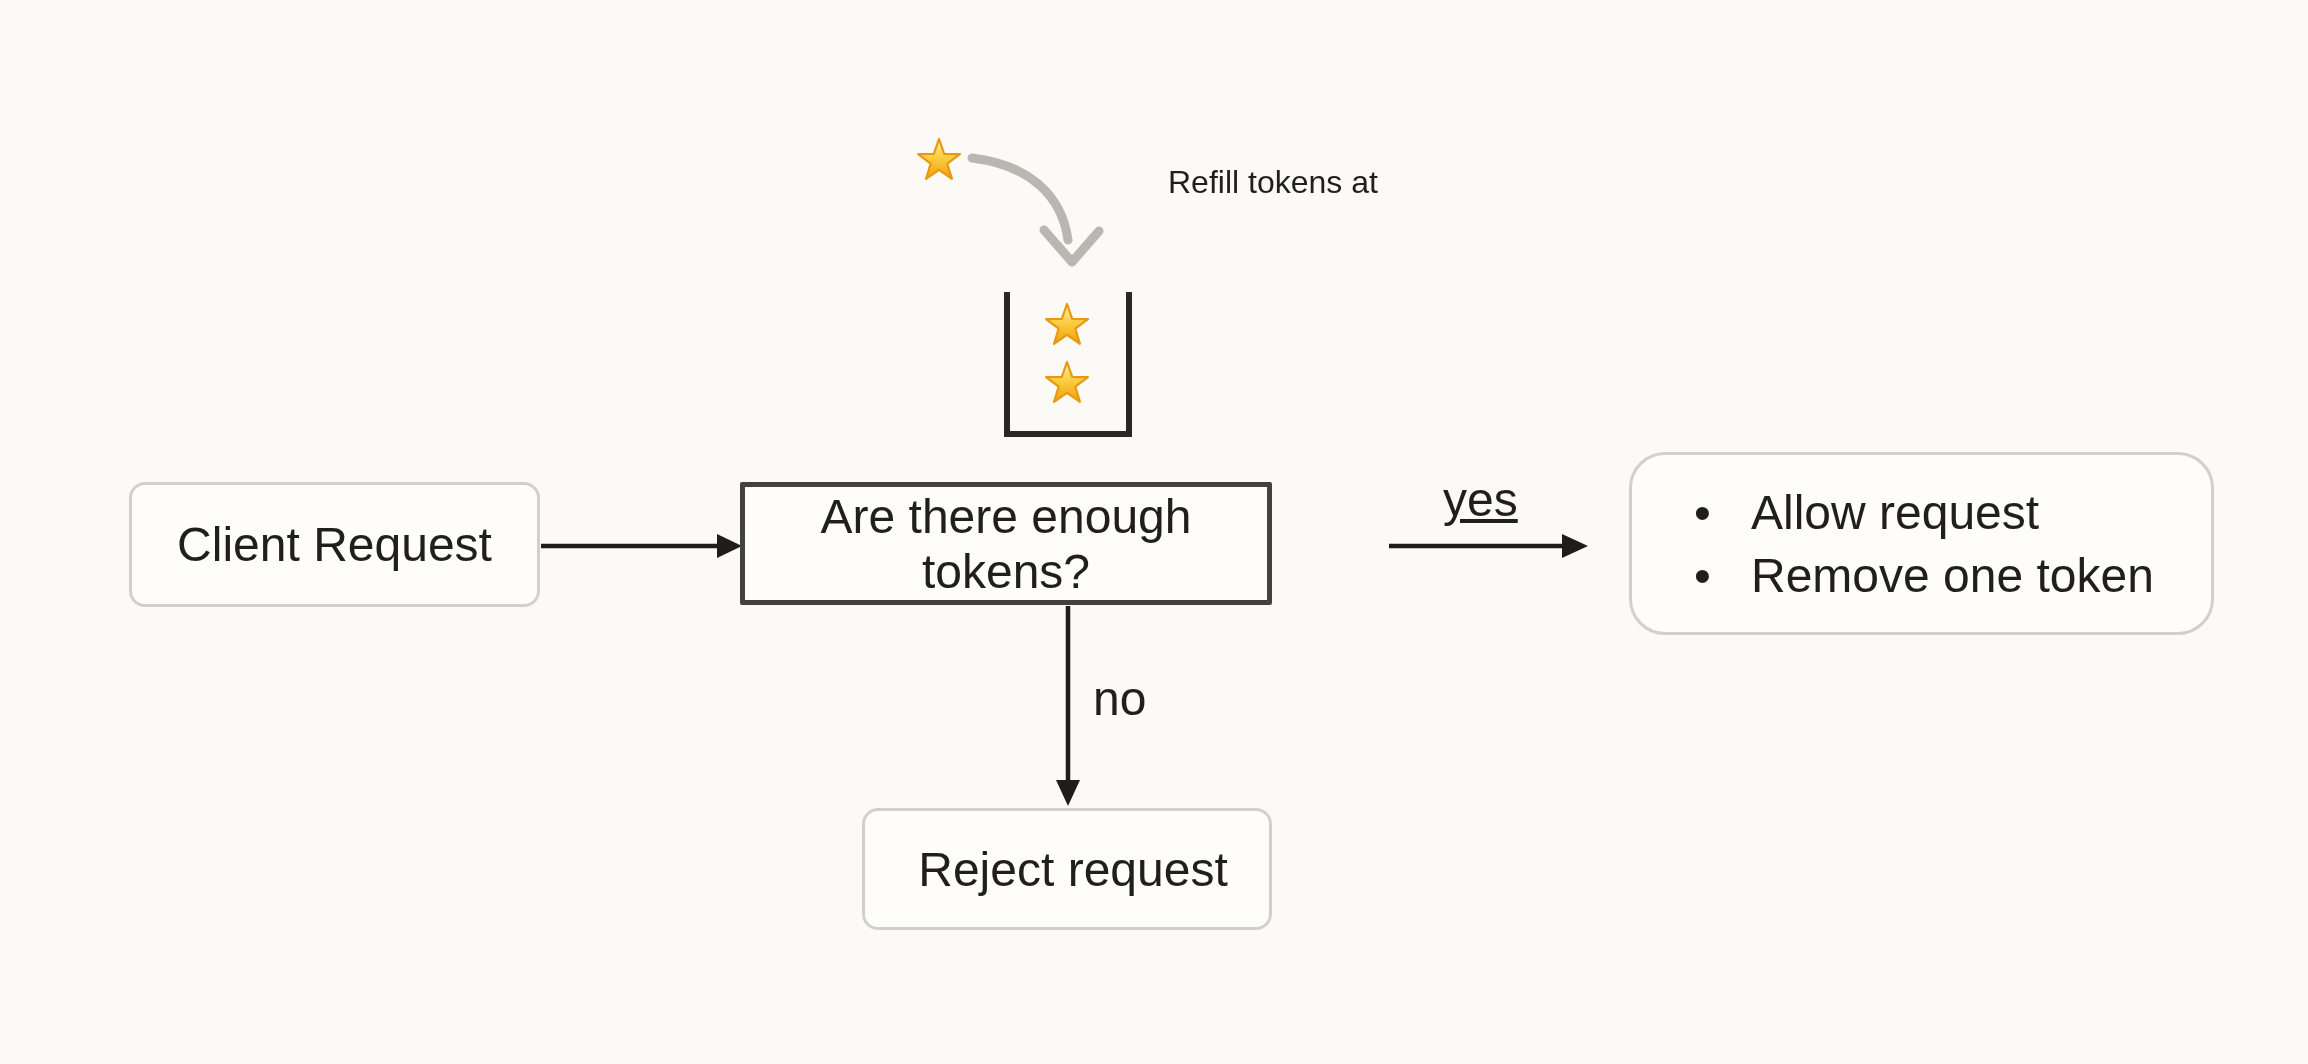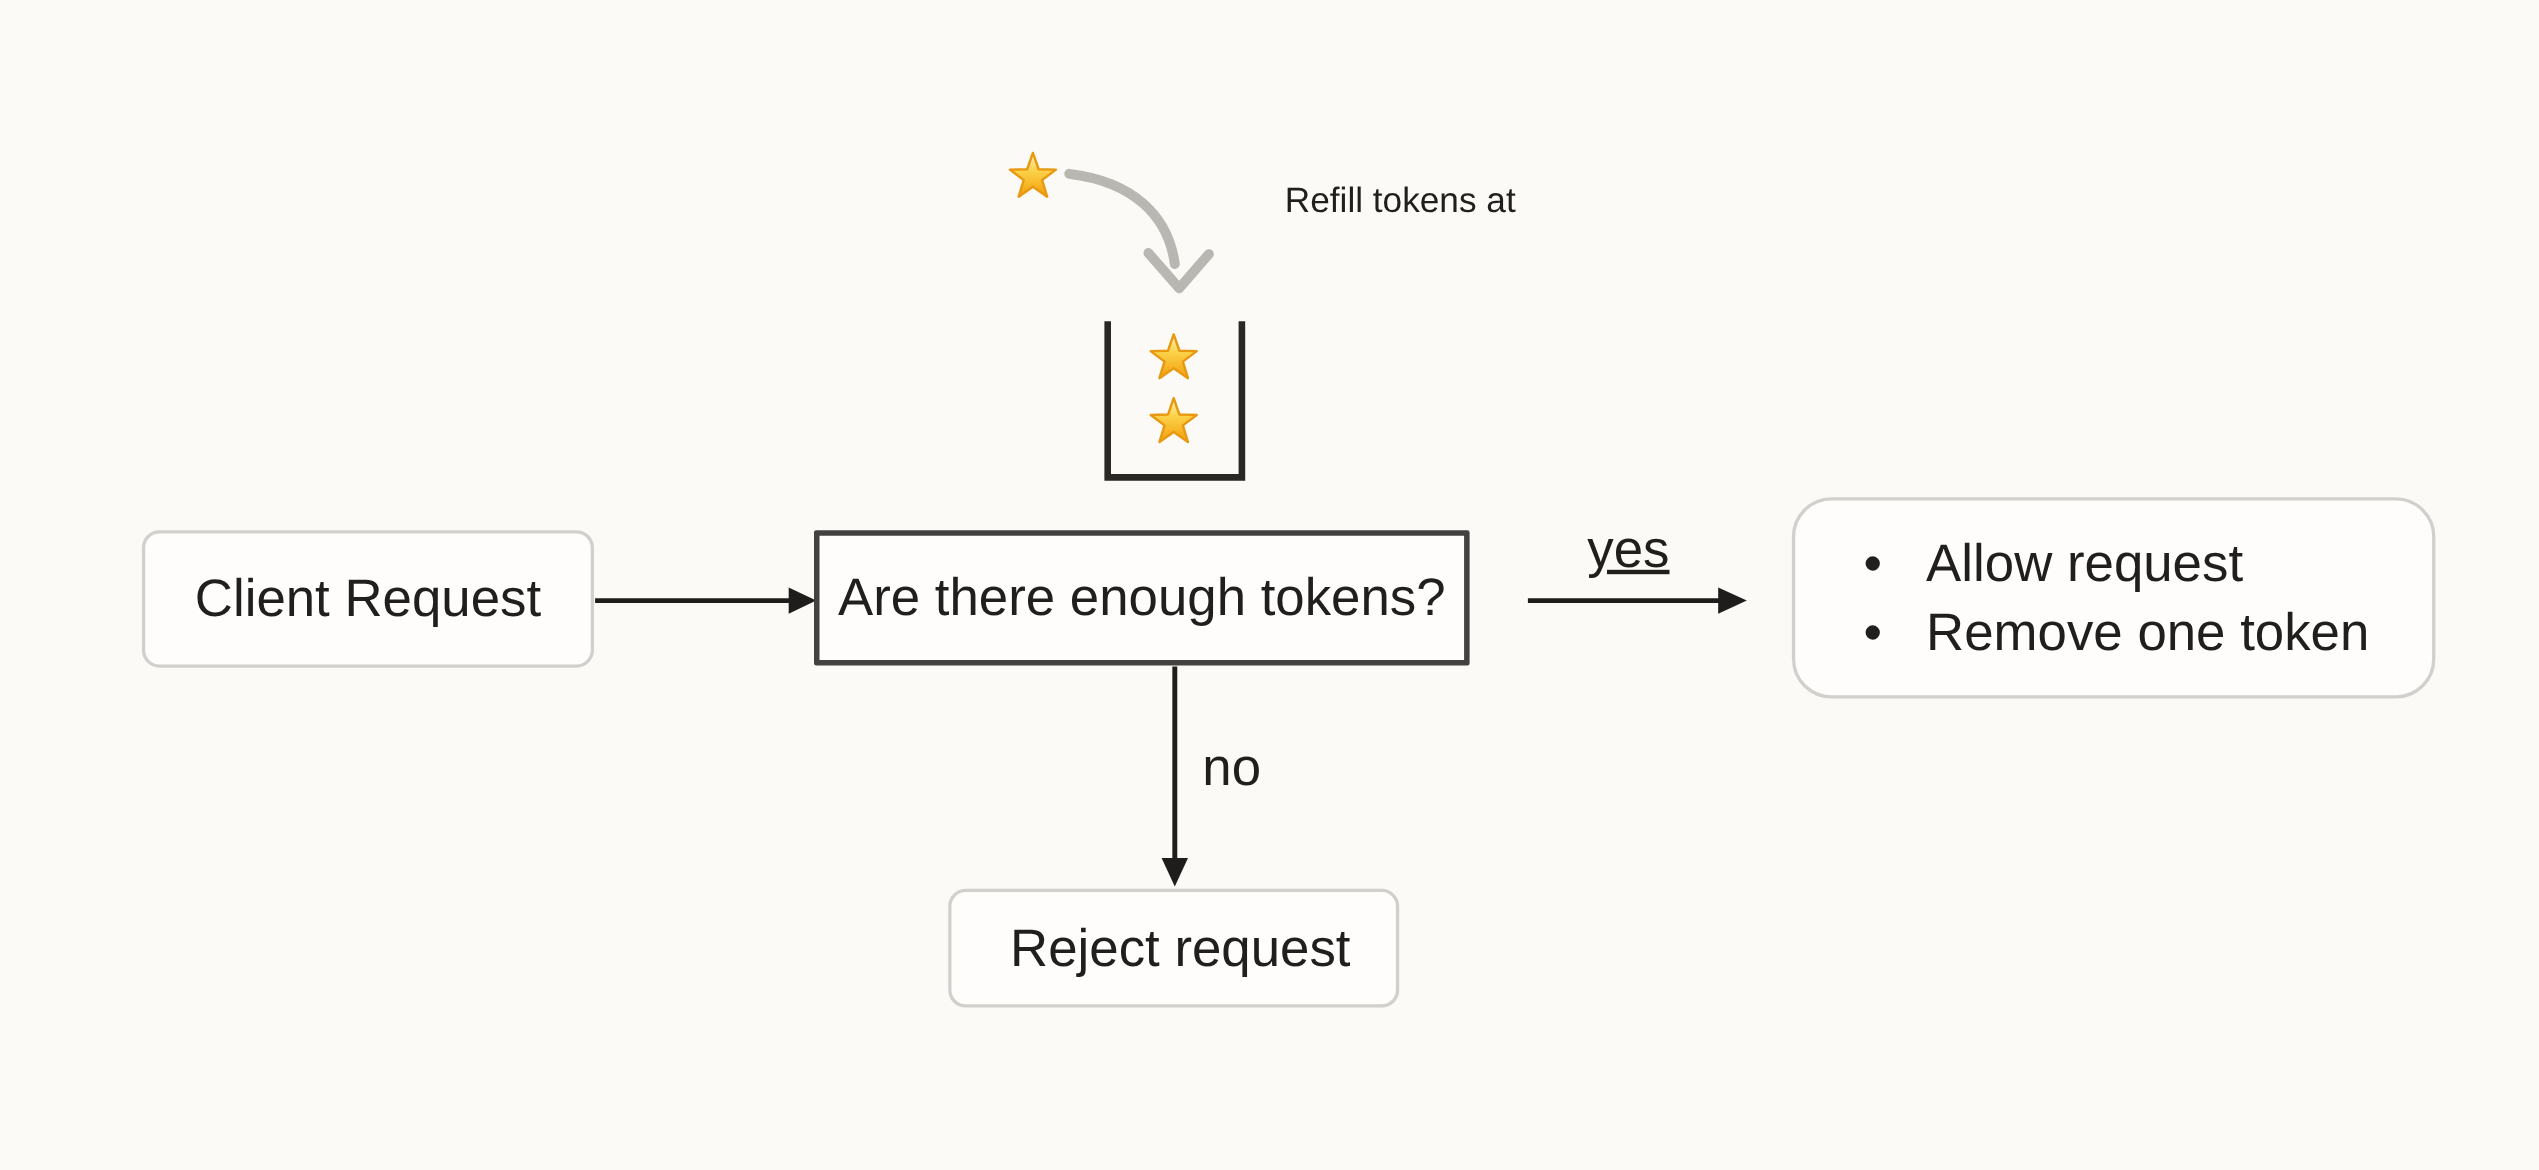--- a/index.html
+++ b/index.html
@@ -33,24 +33,24 @@
   }
   .node.rounded {
     border: 3px solid #d2d0cc;
     border-radius: 16px;
   }
   .node.square {
     border: 5px solid #434240;
     border-radius: 2px;
   }
   #client-node  { left: 129px;  top: 482px; width: 411px; height: 125px; }
-  #question-node{ left: 740px;  top: 482px; width: 596px; height: 123px; }
+  #question-node{ left: 740px;  top: 482px; width: 532px; height: 123px; }
   #allow-node   { left: 1593px; top: 452px; width: 585px; height: 183px;
                   border-radius: 36px; justify-content: flex-start; margin-left: 36px; }
-  #reject-node  { left: 862px;  top: 808px; width: 410px; height: 108px; padding-left: 12px; }
+  #reject-node  { left: 862px;  top: 808px; width: 410px; height: 122px; padding-left: 12px; }
 
   #allow-node ul {
     list-style: none;
     margin: 0;
     padding: 0 0 0 62px;
     text-align: left;
   }
   #allow-node li {
     position: relative;
     padding-left: 57px;

